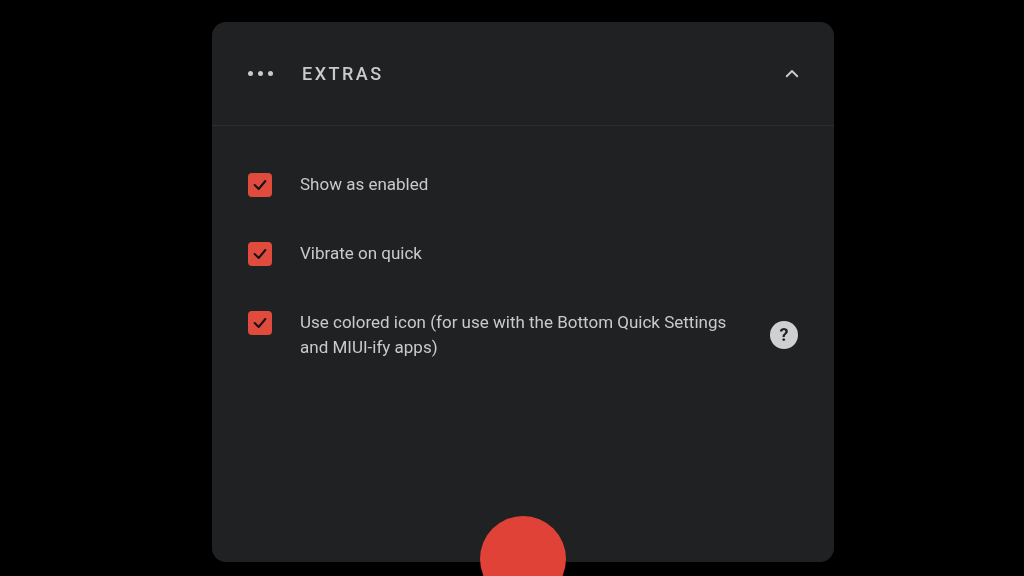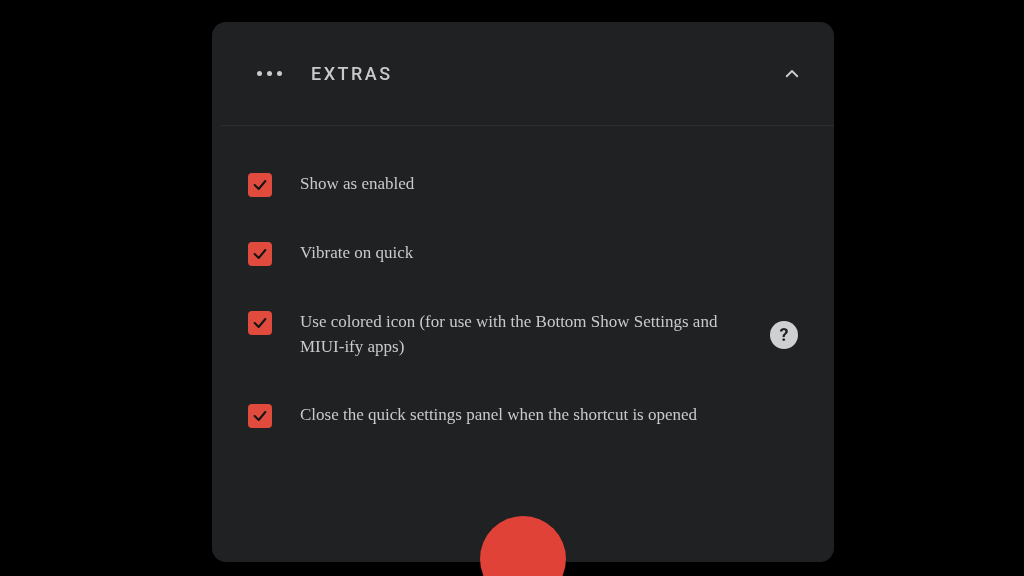--- a/index.html
+++ b/index.html
@@ -19,21 +19,20 @@
     height: 540px;
     background: #1f2123;
     border-radius: 14px;
   }
   .panel-header {
     display: flex;
     align-items: center;
     height: 104px;
     padding: 0 32px 0 36px;
     border-bottom: 1px solid rgba(255,255,255,0.06);
-    margin-left: 9px;
   }
   .header-icon {
     width: 26px;
     margin-right: 28px;
     display: flex;
     align-items: center;
     justify-content: flex-start;
   }
   .dots {
     display: flex;
@@ -87,21 +86,20 @@
     stroke-width: 3;
     fill: none;
     stroke-linecap: round;
     stroke-linejoin: round;
   }
   .option-label {
     color: #c9cacb;
     font-size: 17px;
     line-height: 1.45;
     flex: 1;
-    font-family: Liberation Serif, serif;
   }
   .help-badge {
     width: 28px;
     height: 28px;
     border-radius: 50%;
     background: #cfd0d1;
     flex-shrink: 0;
     margin-left: 18px;
     display: flex;
     align-items: center;
@@ -163,29 +161,21 @@
       </div>
       <div class="option-label">Vibrate on quick</div>
     </div>
 
     <div class="option-row">
       <div class="checkbox">
         <svg viewBox="0 0 24 24">
             <polyline points="4 12 10 18 20 6"></polyline>
           </svg>
       </div>
-      <div class="option-label">Use colored icon (for use with the Bottom Show Settings and MIUI-ify apps)</div>
+      <div class="option-label">Use colored icon (for use with the Bottom Quick Settings and MIUI-ify apps)</div>
       <div class="help-badge">?</div>
     </div>
 
-    <div class="option-row">
-      <div class="checkbox">
-        <svg viewBox="0 0 24 24">
-            <polyline points="4 12 10 18 20 6"></polyline>
-          </svg>
-      </div>
-      <div class="option-label">Close the quick settings panel when the shortcut is opened</div>
-    </div>
 
   </div>
 
   <div class="fab"></div>
 </div>
 
 </body></html>

